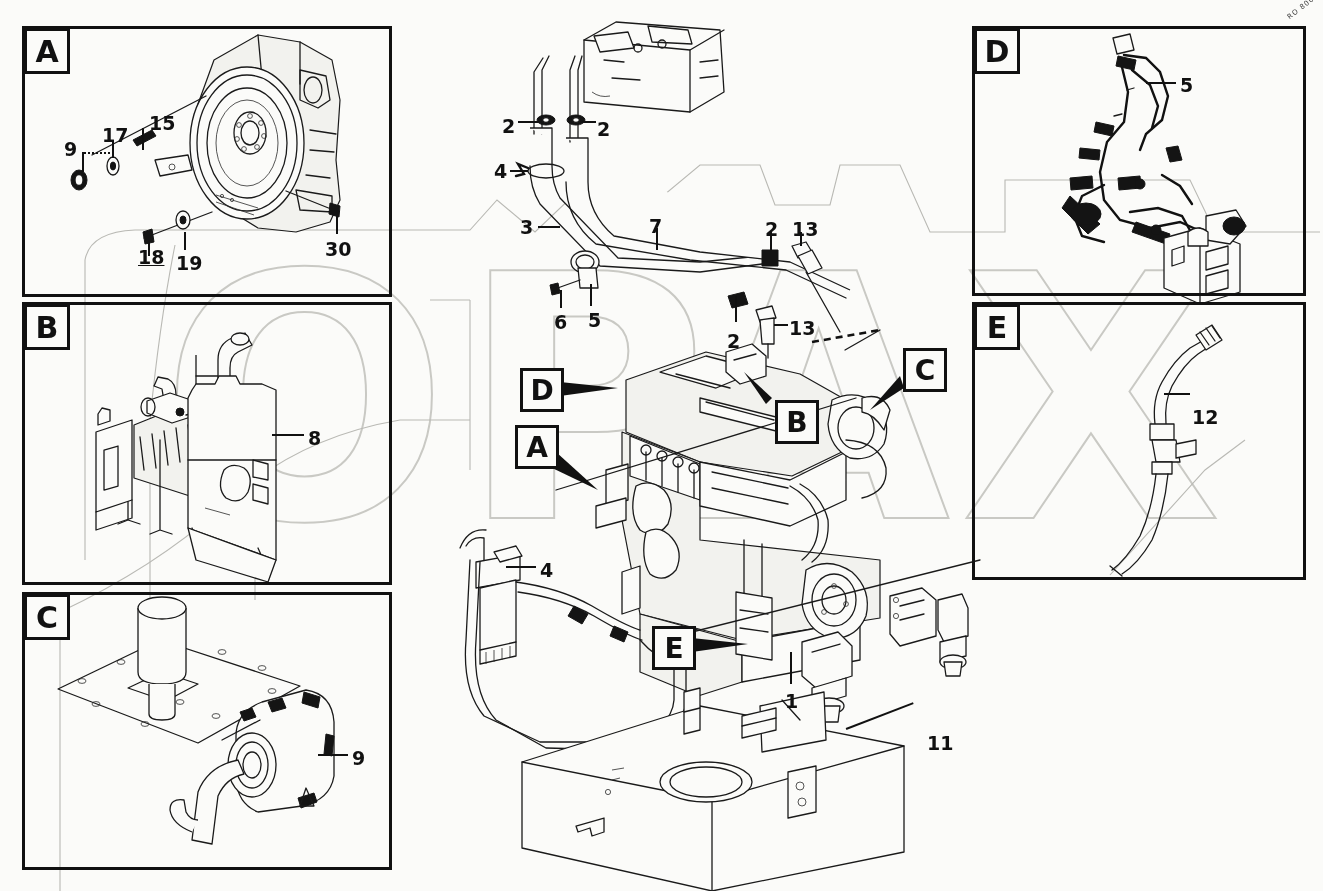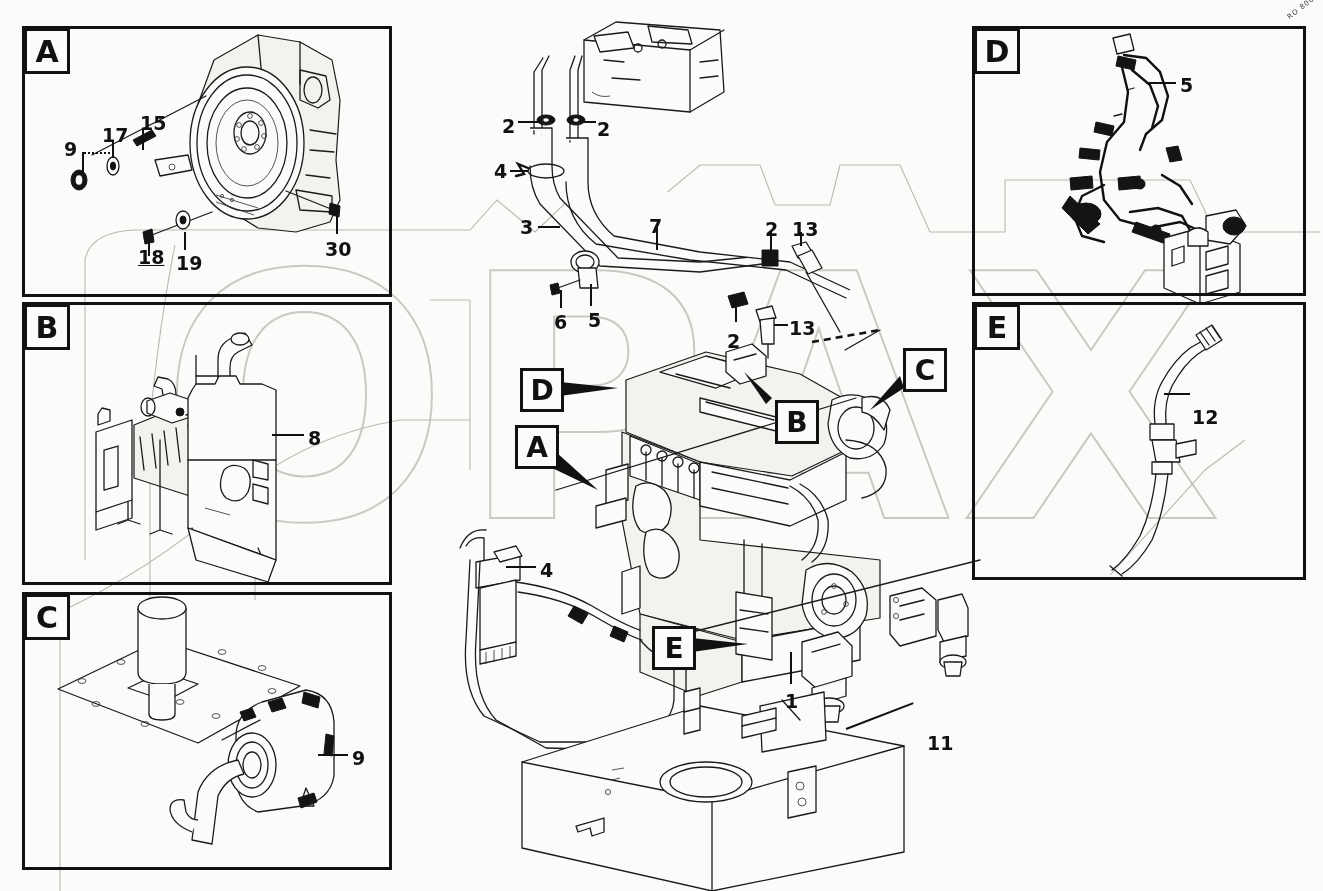--- a/index.html
+++ b/index.html
@@ -473,21 +473,21 @@
   <div class="lead v" style="left:735px; top:296px; height:26px;"></div>
   <div class="lead h" style="left:774px; top:324px; width:14px;"></div>
   <div class="lead h" style="left:1146px;top:82px;  width:30px;"></div>
   <div class="lead h" style="left:1164px;top:393px; width:26px;"></div>
   <div class="lead h" style="left:506px; top:566px; width:30px;"></div>
   <div class="lead v" style="left:790px; top:652px; height:32px;"></div>
   <div class="lead h" style="left:846px; top:728px; width:72px; transform:rotate(-21deg); transform-origin:left center;"></div>
 
   <div class="num" style="left:64px;  top:138px;">9</div>
   <div class="num" style="left:102px; top:124px;">17</div>
-  <div class="num" style="left:140px; top:112px;">15</div>
+  <div class="num" style="left:149px; top:112px;">15</div>
   <div class="num" style="left:138px; top:246px;text-decoration:underline;">18</div>
   <div class="num" style="left:176px; top:252px;">19</div>
   <div class="num" style="left:325px; top:238px;">30</div>
   <div class="num" style="left:308px; top:427px;">8</div>
   <div class="num" style="left:352px; top:747px;">9</div>
   <div class="num" style="left:502px; top:115px;">2</div>
   <div class="num" style="left:597px; top:118px;">2</div>
   <div class="num" style="left:494px; top:160px;">4</div>
   <div class="num" style="left:520px; top:216px;">3</div>
   <div class="num" style="left:649px; top:215px;">7</div>

